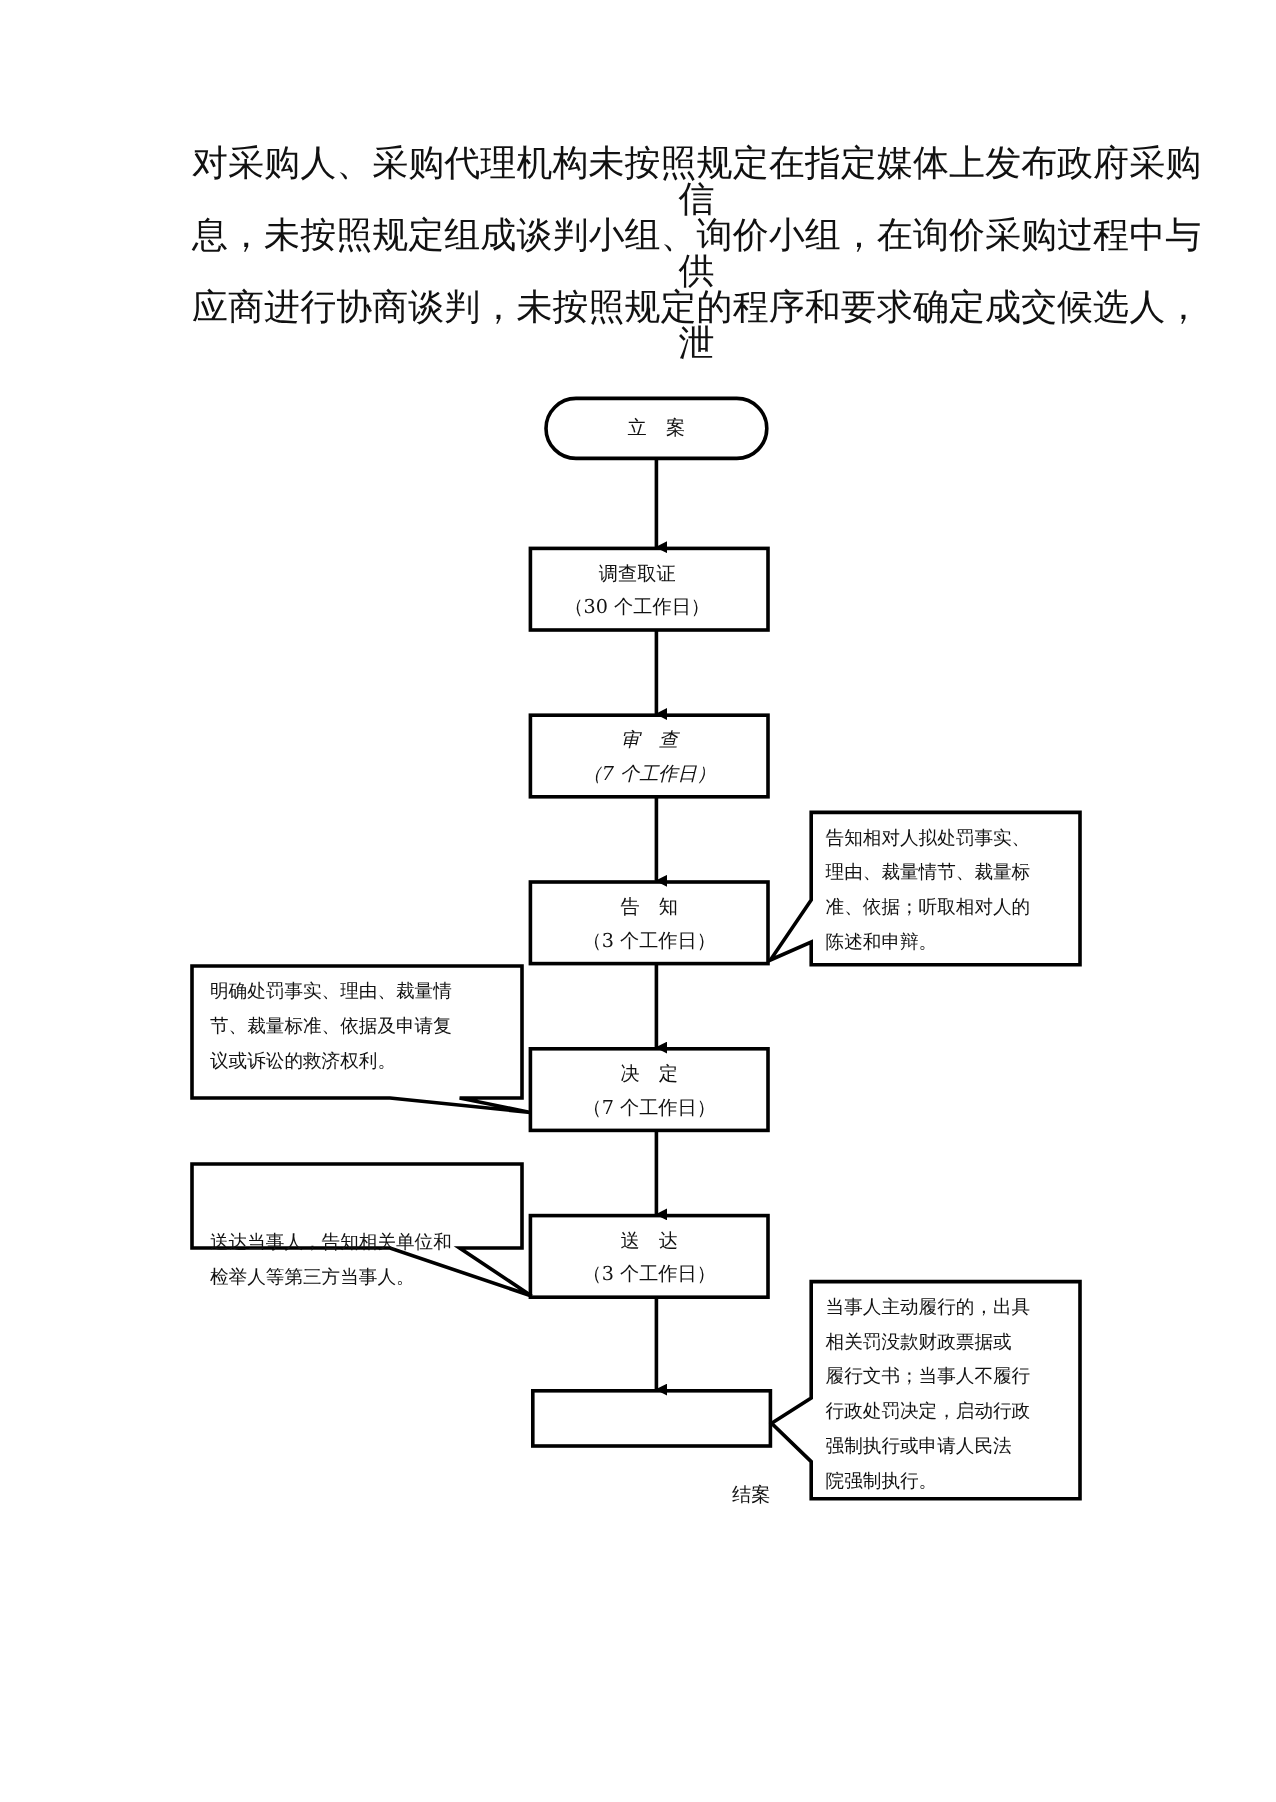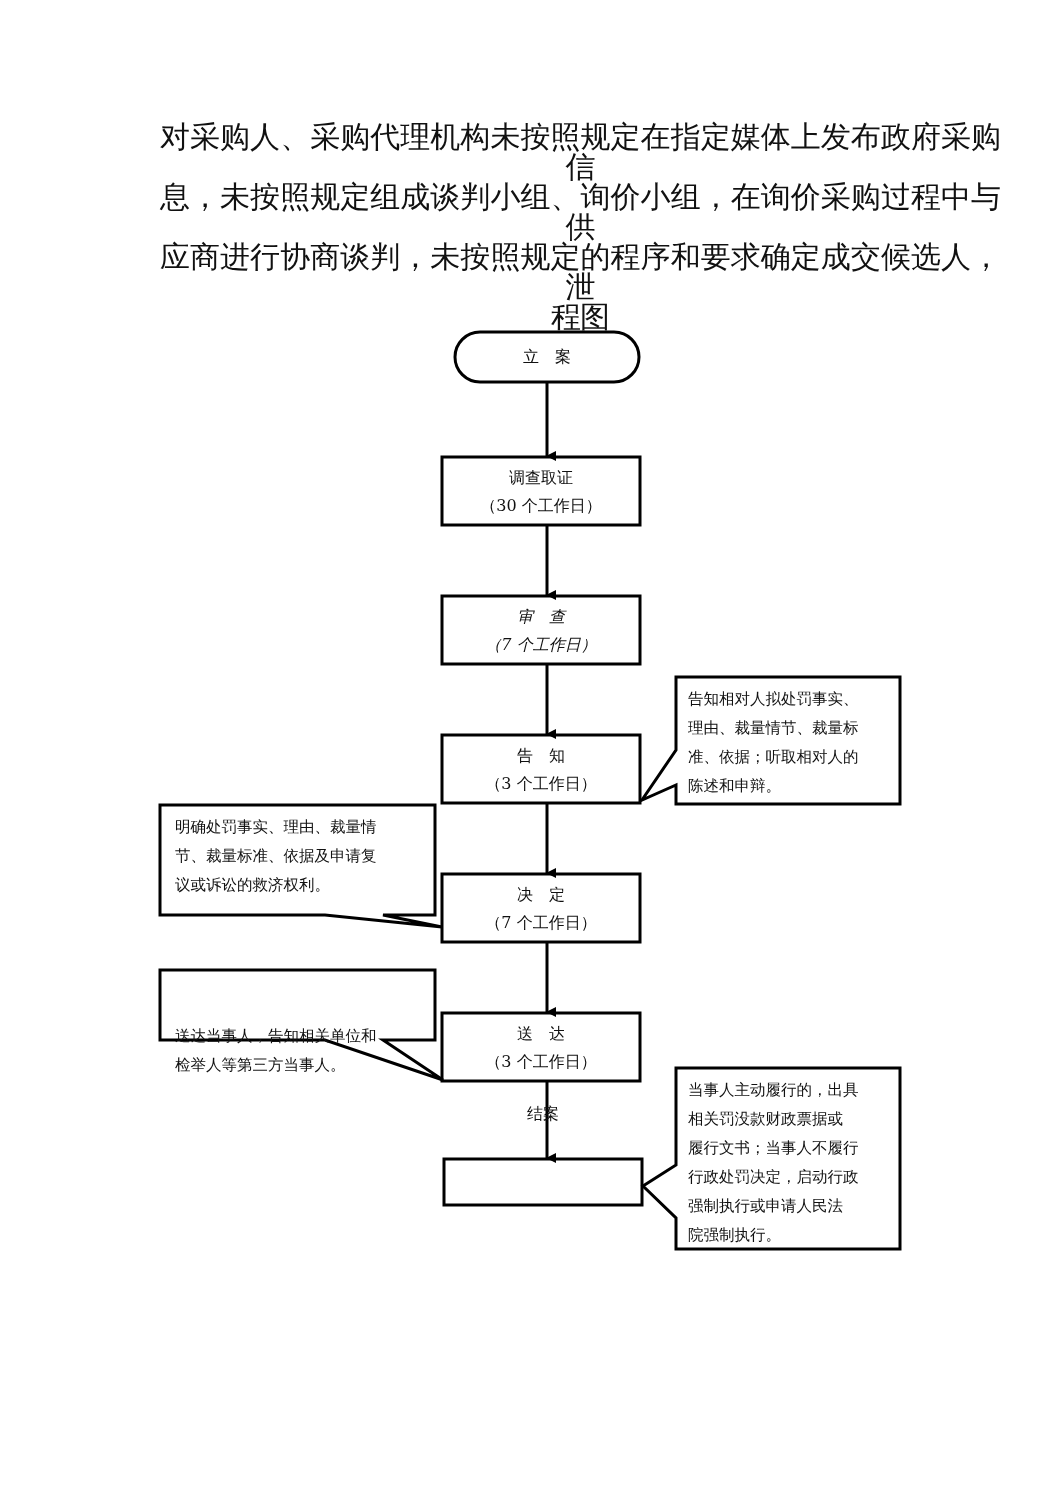--- a/index.html
+++ b/index.html
@@ -15,21 +15,20 @@
   .callout-text { position: absolute; font-size: 15.5px; line-height: 29px;
                   font-family: Liberation Serif, serif; }
 </style>
 </head>
 <body>
 
 <div class="title">
   <span>对采购人、采购代理机构未按照规定在指定媒体上发布政府采购信</span>
   <span>息，未按照规定组成谈判小组、询价小组，在询价采购过程中与供</span>
   <span>应商进行协商谈判，未按照规定的程序和要求确定成交候选人，泄</span>
-  <span>程图</span>
 </div>
 
 <svg class="diagram" width="1063" height="1502">
   <defs>
     <marker id="arrow" markerWidth="10" markerHeight="10" refX="5" refY="9" orient="auto" markerUnits="userSpaceOnUse">
       <path d="M0,0 L10,0 L5,10 z" fill="#000"></path>
     </marker>
   </defs>
   <g stroke="#000" stroke-width="3" fill="#fff">
 
@@ -56,41 +55,41 @@
     <path d="M676,677 L900,677 L900,804 L676,804 L676,785 L642,800 L676,750 Z"></path>
     <path d="M160,805 L435,805 L435,915 L383,915 L442,927 L325,915 L160,915 Z"></path>
     <path d="M160,970 L435,970 L435,1040 L383,1040 L443,1080 L325,1040 L160,1040 Z"></path>
     <path d="M676,1068 L900,1068 L900,1249 L676,1249 L676,1218 L643,1186 L676,1165 Z"></path>
   </g>
 </svg>
 
 <div class="node-text" style="left:455px;top:343px;width:184px;">
   <span>立　案</span>
 </div>
-<div class="node-text" style="left:442px;top:464px;width:198px;">
+<div class="node-text" style="left:432px;top:464px;width:198px;">
   <div>调查取证</div>
   <div>（30 个工作日）</div>
 </div>
 <div class="node-text" style="left:442px;top:603px;width:198px;font-style:italic;">
   <div>审　查</div>
   <div>（7 个工作日）</div>
 </div>
 <div class="node-text" style="left:442px;top:742px;width:198px;">
   <div>告　知</div>
   <div>（3 个工作日）</div>
 </div>
 <div class="node-text" style="left:442px;top:881px;width:198px;">
   <div>决　定</div>
   <div>（7 个工作日）</div>
 </div>
 <div class="node-text" style="left:442px;top:1020px;width:198px;">
   <div>送　达</div>
   <div>（3 个工作日）</div>
 </div>
-<div class="node-text" style="left:444px;top:1100px;width:198px;">
+<div class="node-text" style="left:444px;top:1232px;width:198px;text-align:right;">
   <span>结案</span>
 </div>
 
 <div class="callout-text" style="left:688px;top:684px;">
   <div>告知相对人拟处罚事实、</div>
   <div>理由、裁量情节、裁量标</div>
   <div>准、依据；听取相对人的</div>
   <div>陈述和申辩。</div>
 </div>
 <div class="callout-text" style="left:175px;top:812px;">

